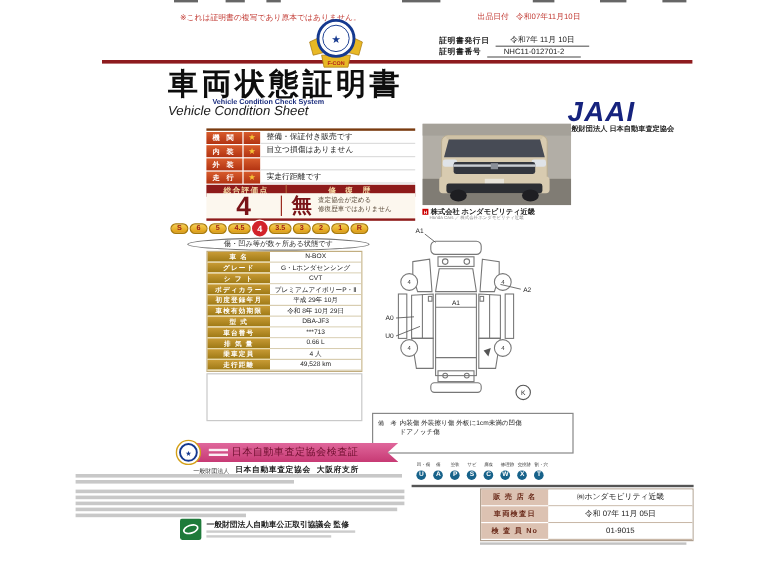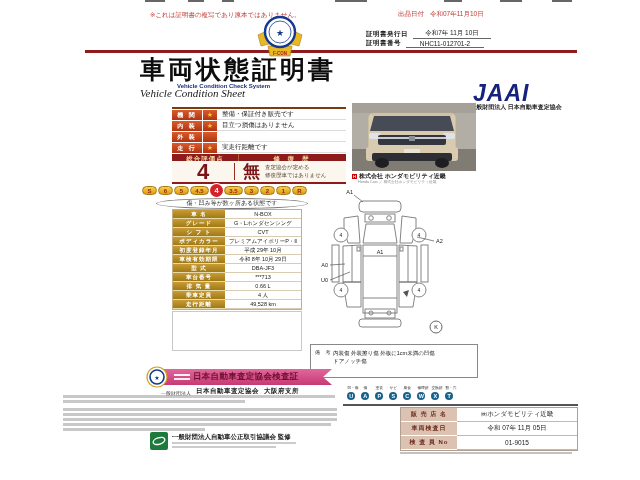--- a/index.html
+++ b/index.html
@@ -14,21 +14,21 @@
   
   .copy-notice { left:150px; top:11px; font-size:6.5px; color:#c23a33; }
   .auction-date { left:398px; top:10px; font-size:6.5px; color:#c23a33; display:flex; gap:6px; }
   .cert-row { left:366px; font-size:6.5px; display:flex; align-items:flex-end; }
   .cert-row .lbl { font-weight:bold; letter-spacing:.5px; }
   .cert-row .val { margin-left:5px; width:78px; text-align:center; border-bottom:.8px solid #666; }
   .redline { left:85px; top:50px; width:492px; height:2.5px; background:#8e1b1e; }
   .emblem { left:256px; top:13px; z-index:2; }
   .title-wrap { left:140px; top:53px; width:330px; z-index:3; }
   .main-title { font-family:"DejaVu Serif","Liberation Serif",serif; font-weight:bold; font-size:25px; letter-spacing:3px; color:#0d0d0d; }
-  .subtitle { font-family:Liberation Serif, serif; font-style:italic; font-size:11px; color:#1a1a1a; margin-top:1px; }
+  .subtitle { font-family:Liberation Sans, sans-serif; font-style:italic; font-size:11px; color:#1a1a1a; margin-top:1px; }
 
   .vcon { left:177px; top:82px; }
   .vcon-name { color:#1b2d7e; font-weight:bold; font-size:17px; letter-spacing:.5px; }
   .vcon-tag { color:#1b2d7e; font-weight:bold; font-size:6px; margin-top:1px; }
   .jaai { left:473px; top:80px; color:#16237e; font-weight:bold; font-style:italic; font-size:23px; letter-spacing:1px; }
   .jaai-org { left:452px; top:103px; width:128px; font-size:6px; text-align:center; color:#222; font-weight:bold; }
 
   
   .assess { left:172px; top:107px; width:174px; border-top:2px solid #7a3b10; }
   .assess-row { display:flex; height:10px; margin-top:1px; }
@@ -70,21 +70,21 @@
   
   .remarks { left:310px; top:344px; width:168px; height:34px; border:.8px solid #888; background:#fff; }
   .remark-label { position:absolute; left:4px; top:4px; font-size:5px; color:#333; letter-spacing:2px; }
   .remark-text { margin:4px 2px 0 22px; font-size:5.5px; color:#222; line-height:1.5; }
 
   
   .banner-badge { left:146px; top:366px; z-index:2; }
   .banner { left:158px; top:369px; width:174px; height:16px; background:linear-gradient(180deg,#e0679c,#c73a74); clip-path:polygon(0 0,100% 0,calc(100% - 9px) 50%,100% 100%,0 100%); display:flex; align-items:center; padding-left:16px; z-index:1; }
   .banner-minibars { display:flex; flex-direction:column; gap:1.5px; margin-right:3px; }
   .banner-minibars div { width:16px; height:2px; background:#fff; opacity:.9; }
-  .banner-title { color:#701030; font-weight:bold; font-size:8.5px; letter-spacing:.3px; }
+  .banner-title { color:#701030; font-weight:normal; font-size:8.5px; letter-spacing:.3px; }
   .branch { left:110px; top:387px; width:240px; display:flex; align-items:flex-end; justify-content:center; gap:5px; }
   .branch .small { font-size:5px; color:#333; }
   .branch .big { font-size:6.5px; font-weight:bold; color:#222; letter-spacing:.5px; }
 
   .fineprint { left:63px; }
   .fp-line { height:2.5px; background:#9a9a9a; opacity:.55; margin-bottom:2.5px; }
 
   .greenlogo { left:150px; top:432px; }
   .fairtrade { left:172px; top:433px; font-size:6.5px; font-weight:bold; color:#222; }
   .fair-sub1 { left:172px; top:442px; width:124px; height:2px; background:#aaa; opacity:.6; }

